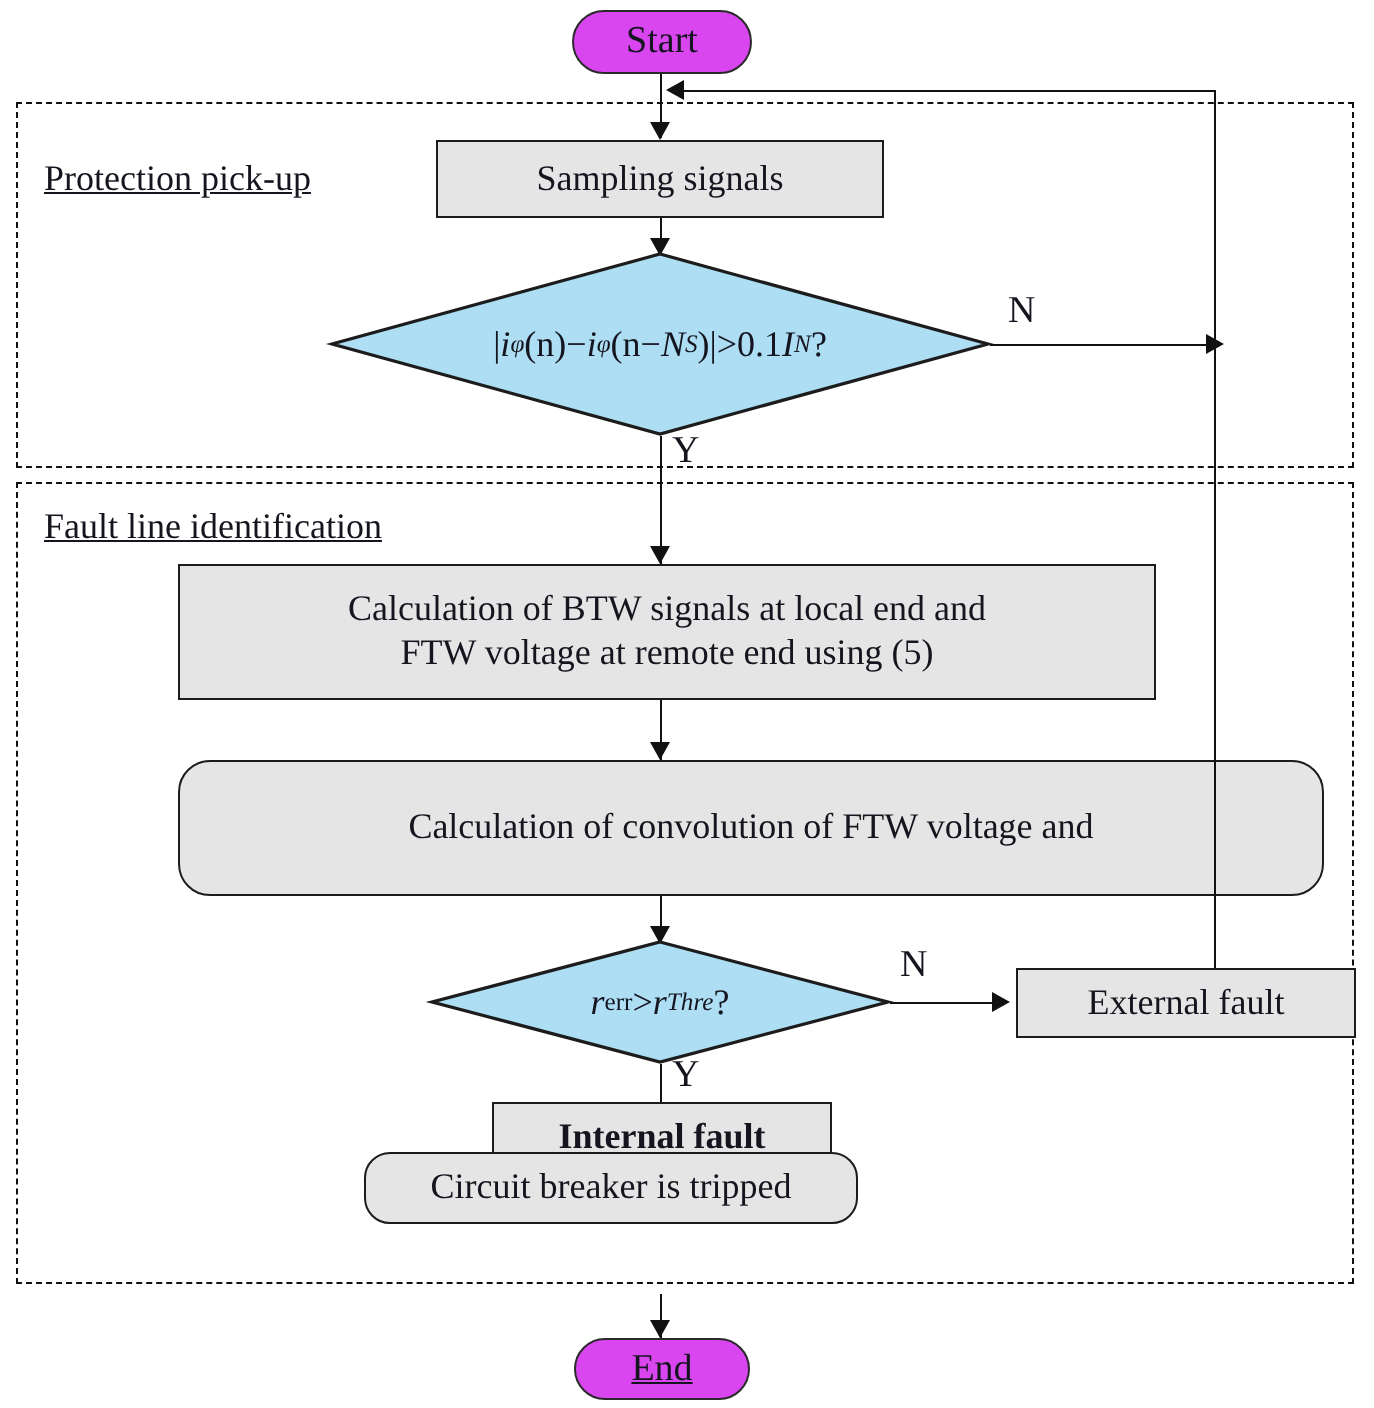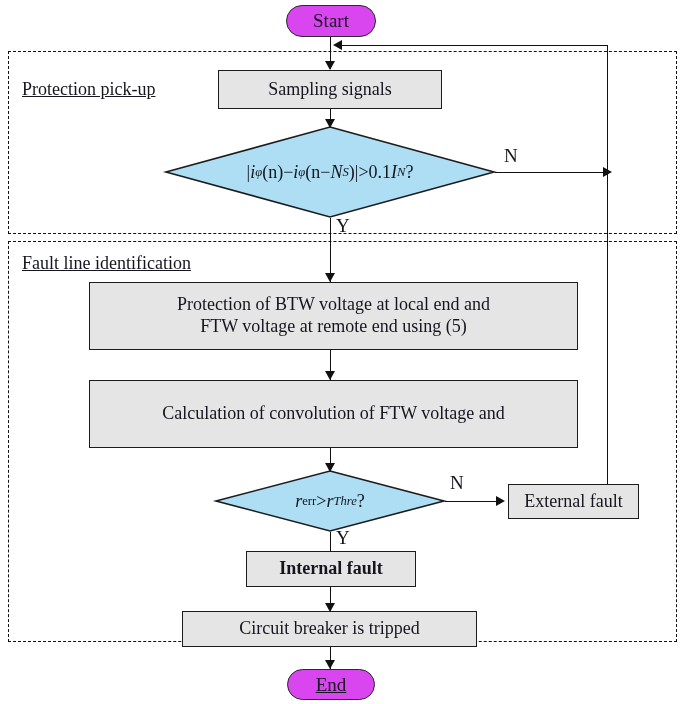--- a/index.html
+++ b/index.html
@@ -197,29 +197,29 @@
   <div class="hline" style="left:495px; top:172px; width:112px;"></div>
   <div class="arrow-right" style="left:603px; top:167px;"></div>
   <div class="branch-label" style="left:504px; top:146px;">N</div>
 
   <div class="vline" style="left:330px; top:218px; height:64px;"></div>
   <div class="arrow-down" style="left:325px; top:273px;"></div>
   <div class="branch-label" style="left:336px; top:216px;">Y</div>
 
   <div class="proc" style="left:89px; top:282px; width:489px; height:68px;">
     <span class="txt">
-      <span>Protection of BTW voltage at local end and</span><br>
+      <span>Calculation of BTW signals at local end and</span><br>
       <span>FTW voltage at remote end using (5)</span>
     </span>
   </div>
 
   <div class="vline" style="left:330px; top:350px; height:30px;"></div>
   <div class="arrow-down" style="left:325px; top:371px;"></div>
 
-  <div class="proc" style="left:89px; top:380px; width:489px; height:68px;">
+  <div class="proc" style="left:89px; top:380px; width:573px; height:68px;border-radius:16px;">
     <span class="txt">
       <span>Calculation of convolution of FTW voltage and</span><br>
     </span>
   </div>
 
   <div class="vline" style="left:330px; top:448px; height:24px;"></div>
   <div class="arrow-down" style="left:325px; top:463px;"></div>
 
   <div class="diamond-wrap" style="left:215px; top:470px; width:230px; height:62px;">
     <svg width="230" height="62" viewBox="0 0 230 62">
@@ -232,40 +232,40 @@
         <span class="mi">r</span>
         <sub class="mi">Thre</sub>
         <span>?</span>
     </div>
   </div>
 
   <div class="hline" style="left:445px; top:501px; width:55px;"></div>
   <div class="arrow-right" style="left:496px; top:496px;"></div>
   <div class="branch-label" style="left:450px; top:473px;">N</div>
 
-  <div class="proc" style="left:508px; top:484px; width:131px; height:35px;">
+  <div class="proc" style="left:508px; top:484px; width:170px; height:35px;">
     <span class="txt">External fault</span>
   </div>
 
   <div class="vline" style="left:607px; top:45px; height:439px;"></div>
   <div class="hline" style="left:336px; top:45px; width:272px;"></div>
   <div class="arrow-left" style="left:333px; top:40px;"></div>
 
   <div class="vline" style="left:330px; top:532px; height:28px;"></div>
   <div class="arrow-down" style="left:325px; top:551px;"></div>
   <div class="branch-label" style="left:336px; top:528px;">Y</div>
 
   <div class="proc" style="left:246px; top:551px; width:170px; height:36px;font-weight:bold;">
     <span class="txt">Internal fault</span>
   </div>
 
   <div class="vline" style="left:330px; top:587px; height:25px;"></div>
   <div class="arrow-down" style="left:325px; top:603px;"></div>
 
-  <div class="proc" style="left:182px; top:611px; width:295px; height:36px;">
+  <div class="proc" style="left:182px; top:576px; width:247px; height:36px;border-radius:13px;">
     <span class="txt">Circuit breaker is tripped</span>
   </div>
 
   <div class="vline" style="left:330px; top:647px; height:22px;"></div>
   <div class="arrow-down" style="left:325px; top:660px;"></div>
 
   <div class="term" style="left:287px; top:669px; width:88px; height:31px;text-decoration:underline;">
     <span>End</span>
   </div>
 

